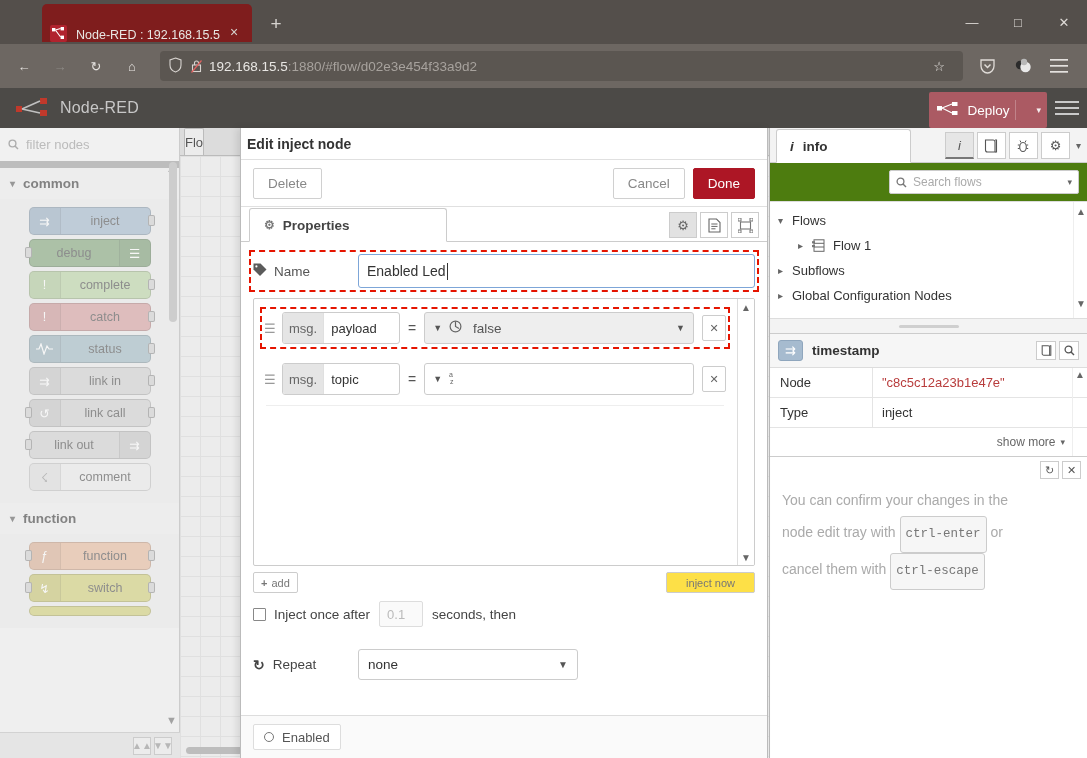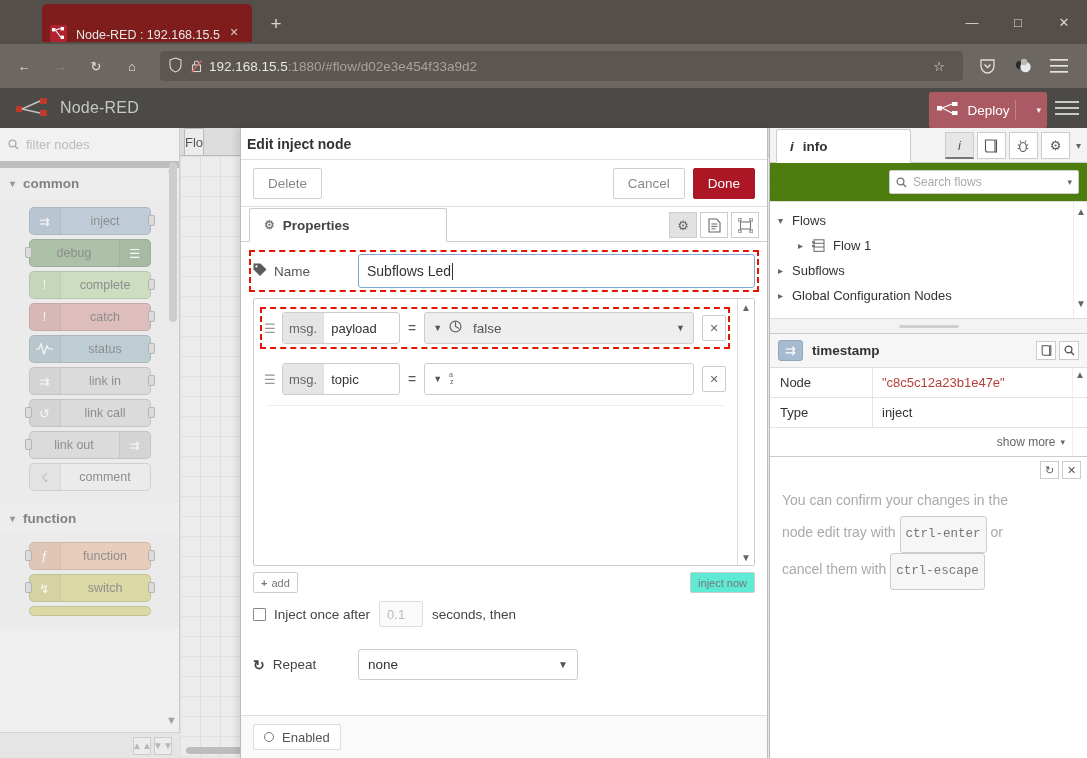--- a/index.html
+++ b/index.html
@@ -226,21 +226,21 @@
     display:flex; align-items:center; justify-content:center; color:#666; font-size:11px; margin-left:8px;}
   .row-sep { height:1px; background:#eee; margin:9px 12px 0 12px;}
 
   .pb-scroll { position:absolute; right:0; top:0; width:17px; height:100%; border-left:1px solid #ddd; background:#fff;}
   .pb-scroll .ar { height:16px; display:flex; align-items:center; justify-content:center; color:#666; font-size:10px;}
   .pb-scroll .ar.bot { position:absolute; bottom:0; left:0; right:0;}
 
   .addrow { display:flex; align-items:center; margin-top:6px; }
   .add-btn { border:1px solid #ccc; background:#fff; height:21px; padding:0 7px; font-size:11px;
     color:#777; display:flex; align-items:center; border-radius:2px;}
-  .inject-now { border:1px solid #ccc; background:#5eead4; height:21px; padding:0 7px; font-size:11px;
+  .inject-now { border:1px solid #ccc; background:#fde047; height:21px; padding:0 19px; font-size:11px;
     color:#777; display:flex; align-items:center; border-radius:2px; margin-left:auto;}
 
   .once-row { display:flex; align-items:center; justify-content:flex-start; margin-top:8px; font-size:13.5px; color:#444;}
   .cbx { width:13px; height:13px; border:1px solid #888; background:#fff; margin-right:8px; border-radius:1px;}
   .num-input { width:44px; height:26px; border:1px solid #ddd; background:#fafafa; border-radius:2px;
     margin:0 9px; display:flex; align-items:center; padding:0 7px; color:#bbb; font-size:13px;}
 
   .repeat-row { display:flex; align-items:center; margin-top:22px; }
   .repeat-label { width:105px; display:flex; align-items:center; font-size:13.5px; color:#444;}
   .repeat-label .rico { margin-right:8px; font-size:14px; color:#444; font-weight:bold;}
@@ -563,21 +563,21 @@
           <span class="form-label">
             <span class="tagico">
               <svg width="14" height="14" viewBox="0 0 14 14">
                   <path d="M0.5 0.5 H7.5 L13.5 6.5 L7 13 L0.5 6.5 Z" fill="#5b5b5b"></path>
                   <circle cx="3.4" cy="3.4" r="1.1" fill="#fff"></circle>
                 </svg>
             </span>
             <span>Name</span>
           </span>
           <span class="text-input">
-            <span>Subflows Led</span>
+            <span>Enabled Led</span>
             <span class="caret-bar"></span>
           </span>
         </div>
 
         <div class="props-box">
           <div class="prop-row hl-red" style="margin-right:28px;">
             <span class="drag-handle">☰</span>
             <span class="msg-pill">
               <span class="pfx">msg.</span>
               <span class="val">payload</span>

